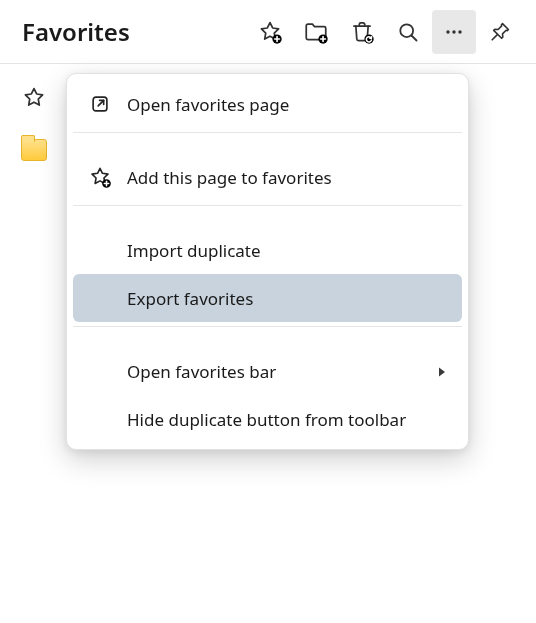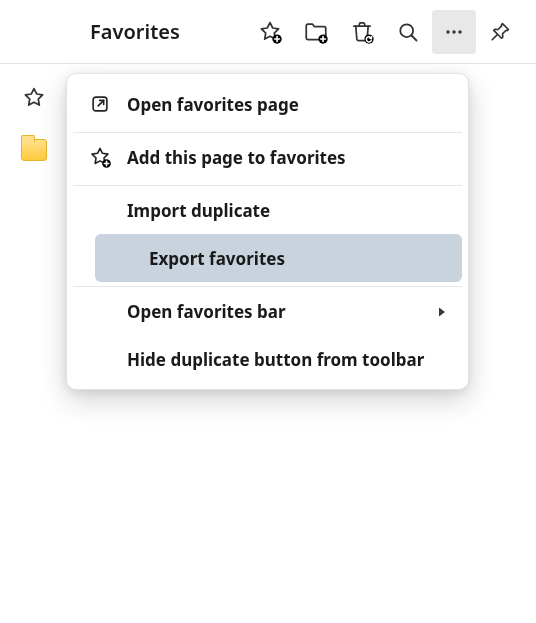--- a/index.html
+++ b/index.html
@@ -17,24 +17,23 @@
 
   
   .header {
     height: 64px;
     padding: 0 14px 0 22px;
     display: flex;
     align-items: center;
     border-bottom: 1px solid #e4e4e4;
   }
   .header-title {
-    font-size: 20px;
+    font-size: 24px;
     font-weight: 600;
     flex: 1;
-    text-align: center;
   }
   .header-actions {
     display: flex;
     align-items: center;
     gap: 2px;
   }
   .icon-btn {
     width: 44px;
     height: 44px;
     border: none;
@@ -98,34 +97,32 @@
     width: 403px;
     background: #fff;
     border: 1px solid #e2e2e2;
     border-radius: 10px;
     box-shadow: 0 10px 28px rgba(0,0,0,0.18), 0 2px 8px rgba(0,0,0,0.08);
     padding: 6px;
   }
   .menu-section + .menu-section {
     border-top: 1px solid #e6e6e6;
     margin-top: 4px;
-    padding-top: 0;
+    padding-top: 20px;
   }
   .menu-item {
     display: flex;
     align-items: center;
     height: 48px;
     border-radius: 6px;
     cursor: pointer;
     padding-right: 14px;
-    font-weight: bold;
   }
   .menu-item.highlight {
     background: #c8d3de;
-    margin-left: 22px;
   }
   .menu-icon-slot {
     width: 54px;
     display: flex;
     align-items: center;
     justify-content: center;
     color: #242424;
     flex-shrink: 0;
   }
   .menu-label {

